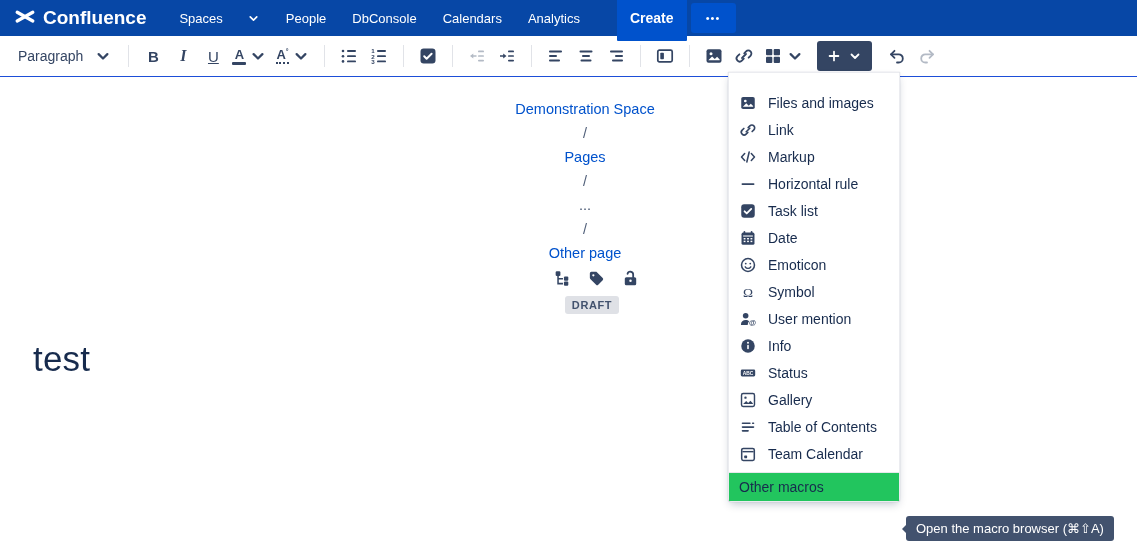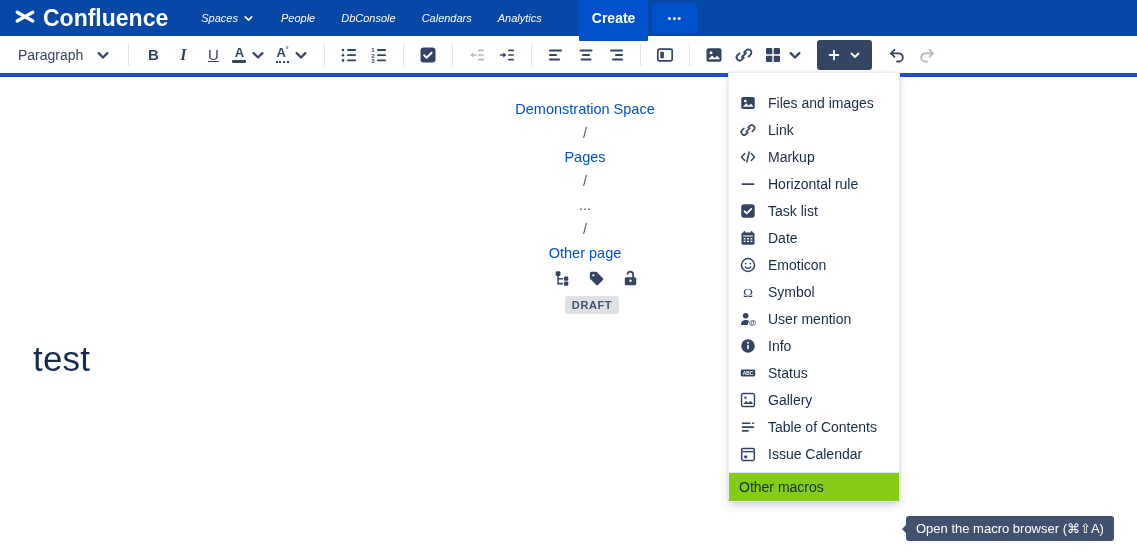--- a/index.html
+++ b/index.html
@@ -1,29 +1,29 @@
 <!DOCTYPE html>
 <html><head>
 <meta charset="utf-8">
 <style>
   * { margin:0; padding:0; box-sizing:border-box; }
   body { font-family:"Liberation Sans", sans-serif; background:#fff; }
   .screen { width:1137px; height:556px; position:relative; overflow:hidden; background:#fff; }
 
   
   .topnav { height:36px; background:#0747A6; display:flex; align-items:center; padding:0 10px 0 14px; }
-  .logo { display:flex; align-items:center; gap:7px; color:#fff; font-size:23px; font-weight:600; margin-right:20px; cursor:pointer; }
+  .logo { display:flex; align-items:center; gap:7px; color:#fff; font-size:19px; font-weight:600; margin-right:20px; cursor:pointer; }
   .logo svg { width:22px; height:22px; }
-  .nav-item { color:#FFFFFF; font-size:11px; height:36px; display:flex; align-items:center; gap:4px; padding:0 13px; cursor:pointer;font-style:italic; }
+  .nav-item { color:#FFFFFF; font-size:13px; height:36px; display:flex; align-items:center; gap:24px; padding:0 13px; cursor:pointer; }
   .nav-item svg { width:13px; height:13px; }
   .create-btn { margin-left:24px; background:#0052CC; color:#fff; font-weight:700; font-size:14px; height:46px; padding:0 13px; border-radius:1px; display:flex; align-items:center; cursor:pointer; }
   .more-btn { margin-left:4px; background:#0052CC; color:#fff; height:30px; width:45px; border-radius:3px; display:flex; align-items:center; justify-content:center; font-size:11px; letter-spacing:1px; cursor:pointer; }
 
   
-  .toolbar { height:41px; display:flex; align-items:center; padding:8px 12px; border-bottom:4px solid #1d4ed8; }
+  .toolbar { height:41px; display:flex; align-items:center; padding:8px 12px; border-bottom:1px solid #1d4ed8; }
   .tb { height:32px; min-width:30px; display:flex; align-items:center; justify-content:center; border-radius:3px; color:#344563; cursor:pointer; }
   .tb svg { width:20px; height:20px; }
   .tb.disabled { color:#B3BAC5; cursor:default; }
   .sep { width:1px; height:22px; background:#E1E3E8; margin:0 9px; flex:none; }
   .para { font-size:14px; color:#344563; gap:10px; padding:0 6px; min-width:96px; justify-content:space-between; }
   .chev { width:14px; height:14px; flex:none; }
   .b-letter { font-weight:700; font-size:15px; }
   .i-letter { font-style:italic; font-family:"Liberation Serif", serif; font-weight:600; font-size:16px; }
   .u-letter { text-decoration:underline; font-size:15px; font-weight:500; }
   .a-icon { display:flex; flex-direction:column; align-items:center; line-height:1; }
@@ -47,21 +47,21 @@
 
   
   .page-title { margin:25px 0 0 33px; font-size:35px; font-weight:500; color:#172B4D; letter-spacing:0.2px; cursor:text; }
 
   
   .plus-menu { position:absolute; left:728px; top:72px; width:172px; background:#fff; border:1px solid #EBECF0; border-radius:0 0 3px 3px; box-shadow:0 4px 8px -2px rgba(9,30,66,0.25), 0 0 1px rgba(9,30,66,0.31); padding-top:16px; z-index:5; }
   .menu-item { height:27px; display:flex; align-items:center; gap:11px; padding:0 10px; cursor:pointer; }
   .mi-icon { width:18px; height:18px; color:#344563; display:flex; flex:none; }
   .mi-icon svg { width:18px; height:18px; }
   .mi-label { font-size:14px; color:#172B4D; white-space:nowrap; }
-  .menu-footer { margin-top:5px; border-top:1px solid #E6E8EC; background:#84cc16; height:29px; display:flex; align-items:center; padding:0 10px; font-size:14px; color:#172B4D; cursor:pointer; }
+  .menu-footer { margin-top:5px; border-top:1px solid #E6E8EC; background:#22c55e; height:29px; display:flex; align-items:center; padding:0 10px; font-size:14px; color:#172B4D; cursor:pointer; }
 
   
   .tooltip { position:absolute; left:906px; top:516px; background:#42526E; color:#fff; font-size:13px; padding:5px 10px; border-radius:3px; white-space:nowrap; z-index:6; }
   .tooltip:before { content:""; position:absolute; left:-4px; top:8px; border-top:5px solid transparent; border-bottom:5px solid transparent; border-right:5px solid #42526E; }
 </style>
 </head>
 <body>
 
 <div class="screen">
 
@@ -422,21 +422,21 @@
       <span class="mi-label">Table of Contents</span>
     </div>
     <div class="menu-item">
       <span class="mi-icon">
           <svg viewBox="0 0 20 20">
             <rect x="3" y="3.8" width="14" height="13.4" rx="1.8" fill="none" stroke="currentColor" stroke-width="1.7"></rect>
             <path d="M3.8 7.4h12.4" stroke="currentColor" stroke-width="1.6"></path>
             <rect x="5.8" y="11.8" width="3.2" height="2.8" rx="0.6" fill="currentColor"></rect>
           </svg>
         </span>
-      <span class="mi-label">Issue Calendar</span>
+      <span class="mi-label">Team Calendar</span>
     </div>
     <div class="menu-footer">
       <span>Other macros</span>
     </div>
   </div>
 
   <div class="tooltip">
     <span>Open the macro browser (⌘⇧A)</span>
   </div>
 

